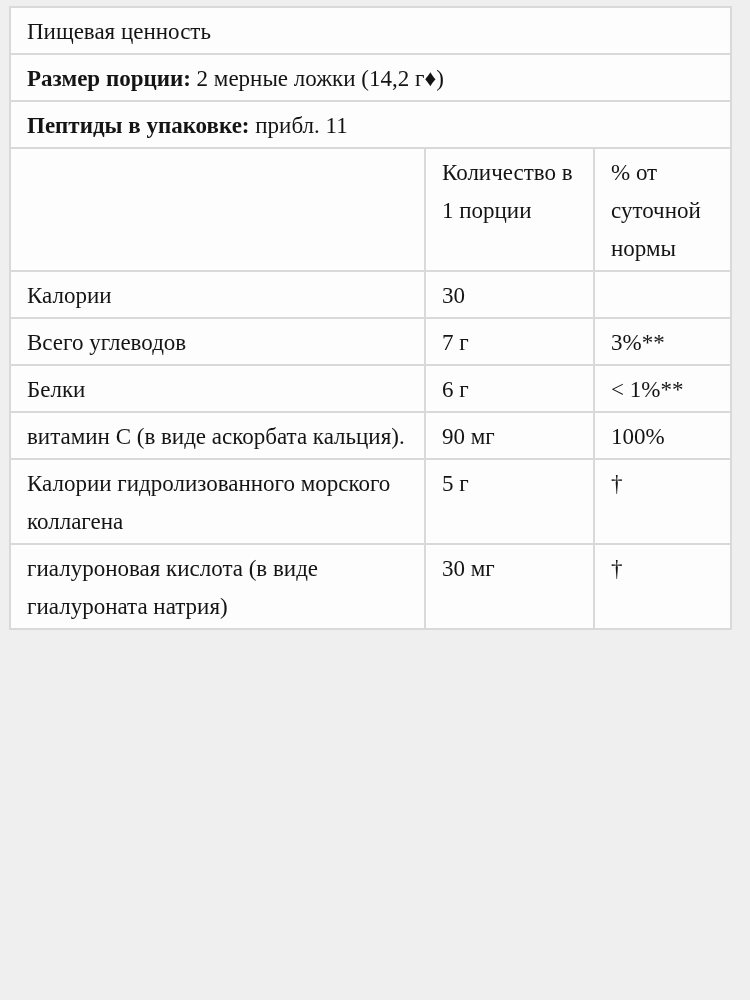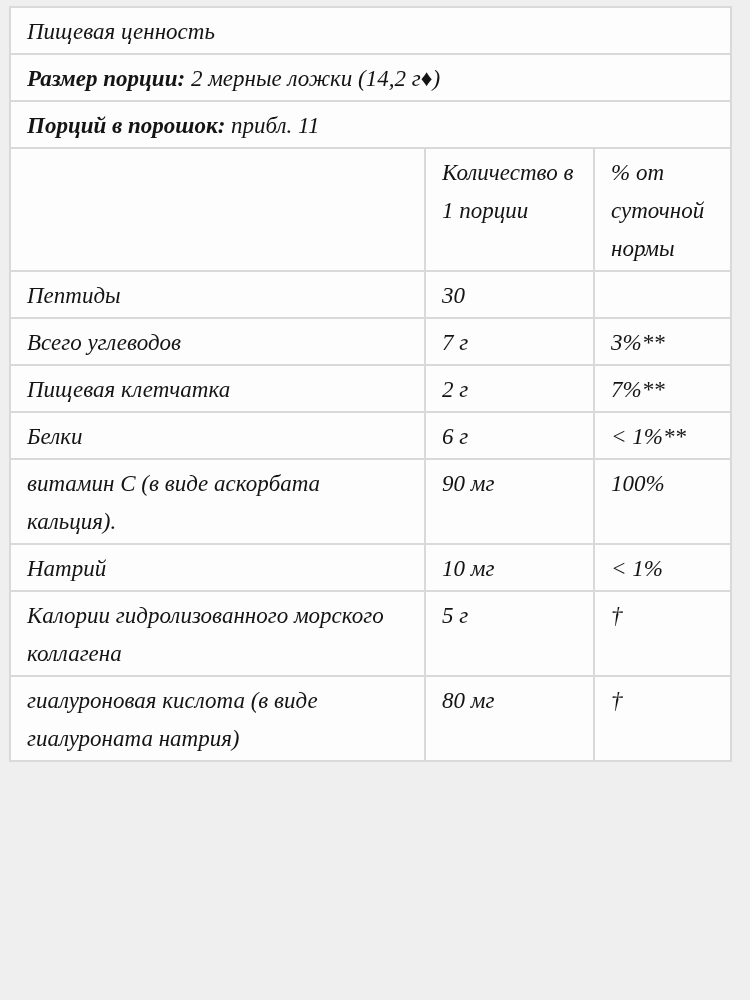--- a/index.html
+++ b/index.html
@@ -29,21 +29,20 @@
   }
   table.nutrition td, table.nutrition th {
     border: 2px solid #d9d9d9;
     vertical-align: top;
     padding: 5px 16px 2px 16px;
     font-size: 23px;
     line-height: 38px;
     text-align: left;
     font-weight: normal;
     background: #fdfdfd;
-    font-style: italic;
   }
   col.c1 { width: 415px; }
   col.c2 { width: 169px; }
   col.c3 { width: 137px; }
   .bold { font-weight: bold; margin-top: 40px; }
   td.title-cell {
     font-size: 24px;
     font-weight: bold;
     padding-top: 4px;
     padding-bottom: 2px;
@@ -67,73 +66,63 @@
         <col class="c3">
     </colgroup>
     <tbody>
       <tr>
         <td class="title-cell" colspan="3">Пищевая ценность</td>
       </tr>
       <tr>
         <td colspan="3"><span class="bold">Размер порции:</span> <span>2 мерные ложки (14,2 г♦)</span></td>
       </tr>
       <tr>
-        <td colspan="3"><span class="bold">Порций в порошок:</span> <span>прибл. 11</span></td>
+        <td colspan="3"><span class="bold">Пептиды в упаковке:</span> <span>прибл. 11</span></td>
       </tr>
       <tr>
         <td></td>
         <th class="colhead">Количество в 1 порции</th>
         <th class="colhead">% от суточной нормы</th>
       </tr>
 
         <tr class="data-row">
-          <td>Пептиды</td>
+          <td>Калории</td>
           <td>30</td>
           <td></td>
         </tr>
 
 
         <tr class="data-row">
           <td>Всего углеводов</td>
           <td>7 г</td>
           <td>3%**</td>
         </tr>
 
-        <tr class="data-row">
-          <td>Пищевая клетчатка</td>
-          <td>2 г</td>
-          <td>7%**</td>
-        </tr>
 
         <tr class="data-row">
           <td>Белки</td>
           <td>6 г</td>
           <td>&lt; 1%**</td>
         </tr>
 
         <tr class="data-row">
           <td>витамин C (в виде аскорбата кальция).</td>
           <td>90 мг</td>
           <td>100%</td>
         </tr>
 
-        <tr class="data-row">
-          <td>Натрий</td>
-          <td>10 мг</td>
-          <td>&lt; 1%</td>
-        </tr>
 
         <tr class="data-row">
           <td>Калории гидролизованного морского коллагена</td>
           <td>5 г</td>
           <td>†</td>
         </tr>
 
 
         <tr class="data-row">
           <td>гиалуроновая кислота (в виде гиалуроната натрия)</td>
-          <td>80 мг</td>
+          <td>30 мг</td>
           <td>†</td>
         </tr>
 
     </tbody>
   </table>
 </div>
 
 </body></html>

